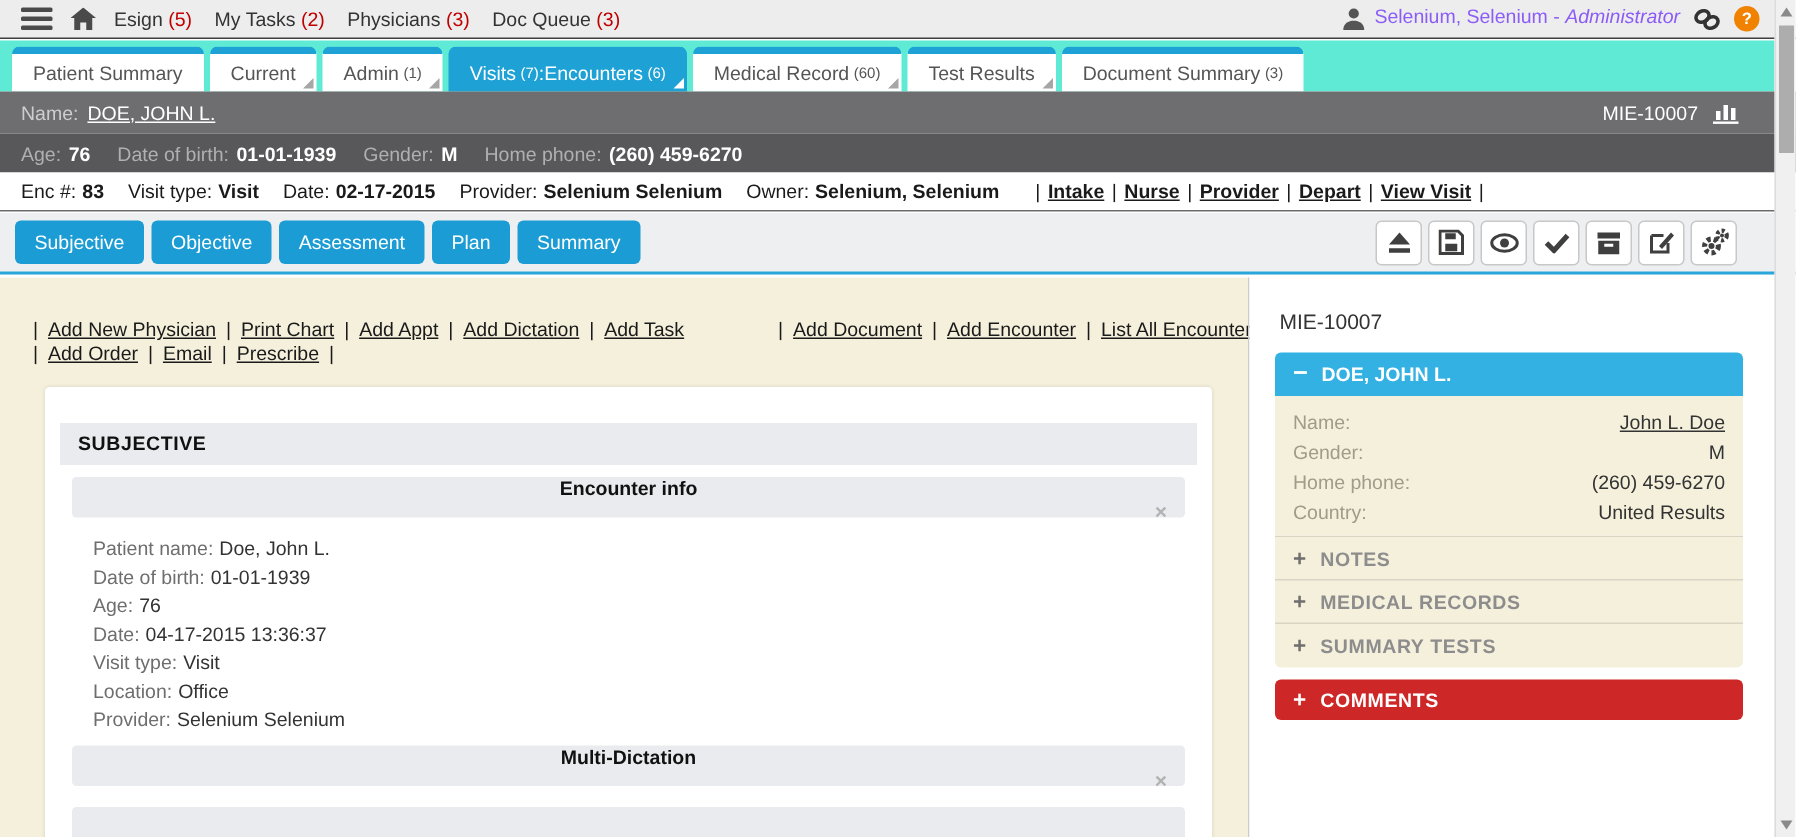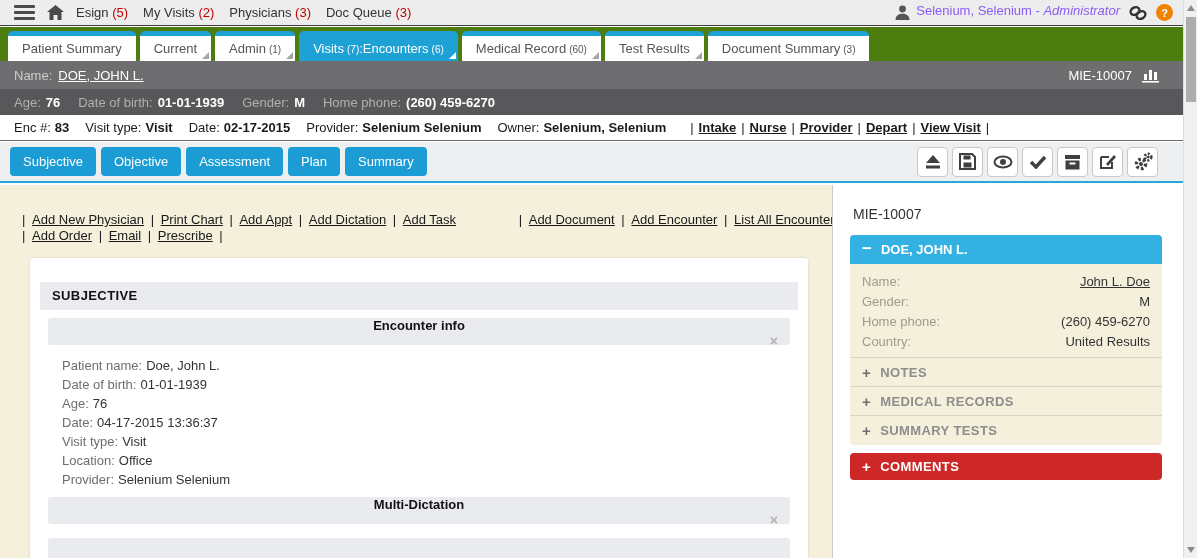--- a/index.html
+++ b/index.html
@@ -14,21 +14,21 @@
   .top-icon { margin-right:12px; display:flex; align-items:center; }
   .nav-link { font-size:13px; color:#333; margin-right:15px; cursor:pointer; white-space:nowrap; }
   .nav-link .count { color:#c00000; }
   .top-right { margin-left:auto; display:flex; align-items:center; margin-right:24px; }
   .user-label { font-size:13px; color:#8b5cf6; margin:0 8px 4px 6px; white-space:nowrap; }
   .user-label .role { font-style:italic; }
   .help-badge { width:17px; height:17px; border-radius:50%; background:#f08200; color:#fff;
                 font-size:11px; font-weight:bold; display:flex; align-items:center; justify-content:center; margin-left:8px; }
 
   
-  .tabrow { position:absolute; top:27px; left:0; right:14px; height:34px; background:#4d7c0f;
+  .tabrow { position:absolute; top:27px; left:0; right:14px; height:34px; background:#5eead4;
             display:flex; align-items:flex-end; padding-left:8px; }
   .tab { position:relative; height:30px; background:#fff; border-radius:5px 5px 0 0;
          border-top:5px solid #1ea1d5; display:flex; align-items:center; padding:0 14px;
          margin-right:4px; font-size:13px; color:#555; cursor:pointer; white-space:nowrap; }
   .tab .cnt { font-size:10px; margin-left:3px; margin-top:2px; }
   .tab.dd::after { content:""; position:absolute; right:2px; bottom:2px; width:0; height:0;
                    border-left:7px solid transparent; border-bottom:7px solid #a6a6a6; }
   .tab.active { background:#1ea1d5; color:#fff; font-weight:normal; }
   .tab.active.dd::after { border-bottom-color:#fff; }
 
@@ -132,21 +132,21 @@
         <div></div>
         <div></div>
         <div></div>
       </span>
     <span class="top-icon">
       <svg width="17" height="15" viewBox="0 0 17 15">
           <path d="M8.5 0 L17 7 L14.5 7 L14.5 15 L10.5 15 L10.5 10 L6.5 10 L6.5 15 L2.5 15 L2.5 7 L0 7 Z" fill="#4a4a4a"></path>
         </svg>
     </span>
     <span class="nav-link"><span>Esign</span> <span class="count">(5)</span></span>
-    <span class="nav-link"><span>My Visits</span> <span class="count">(2)</span></span>
+    <span class="nav-link"><span>My Tasks</span> <span class="count">(2)</span></span>
     <span class="nav-link"><span>Physicians</span> <span class="count">(3)</span></span>
     <span class="nav-link"><span>Doc Queue</span> <span class="count">(3)</span></span>
     <span class="top-right">
       <span>
         <svg width="15" height="15" viewBox="0 0 15 15">
             <circle cx="7.5" cy="4" r="3.4" fill="#555"></circle>
             <path d="M0.5 15 C0.5 10.5 4 8.8 7.5 8.8 C11 8.8 14.5 10.5 14.5 15 Z" fill="#555"></path>
           </svg>
       </span>
       <span class="user-label"><span>Selenium, Selenium - </span><span class="role">Administrator</span></span>

